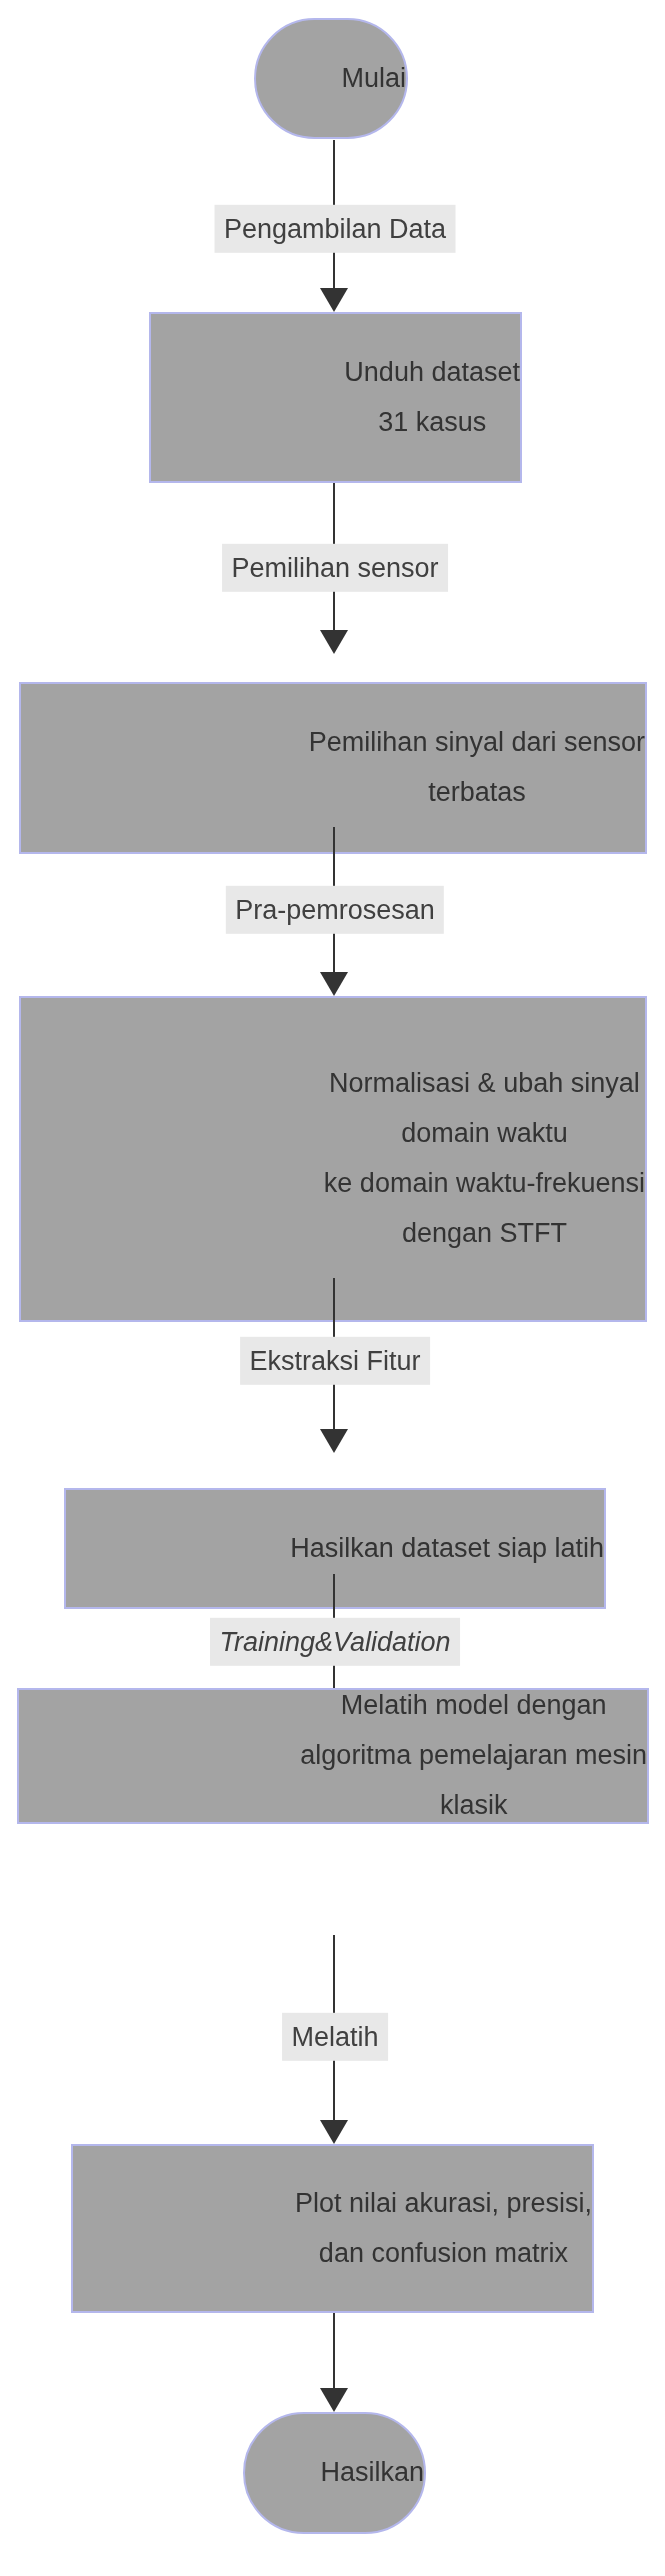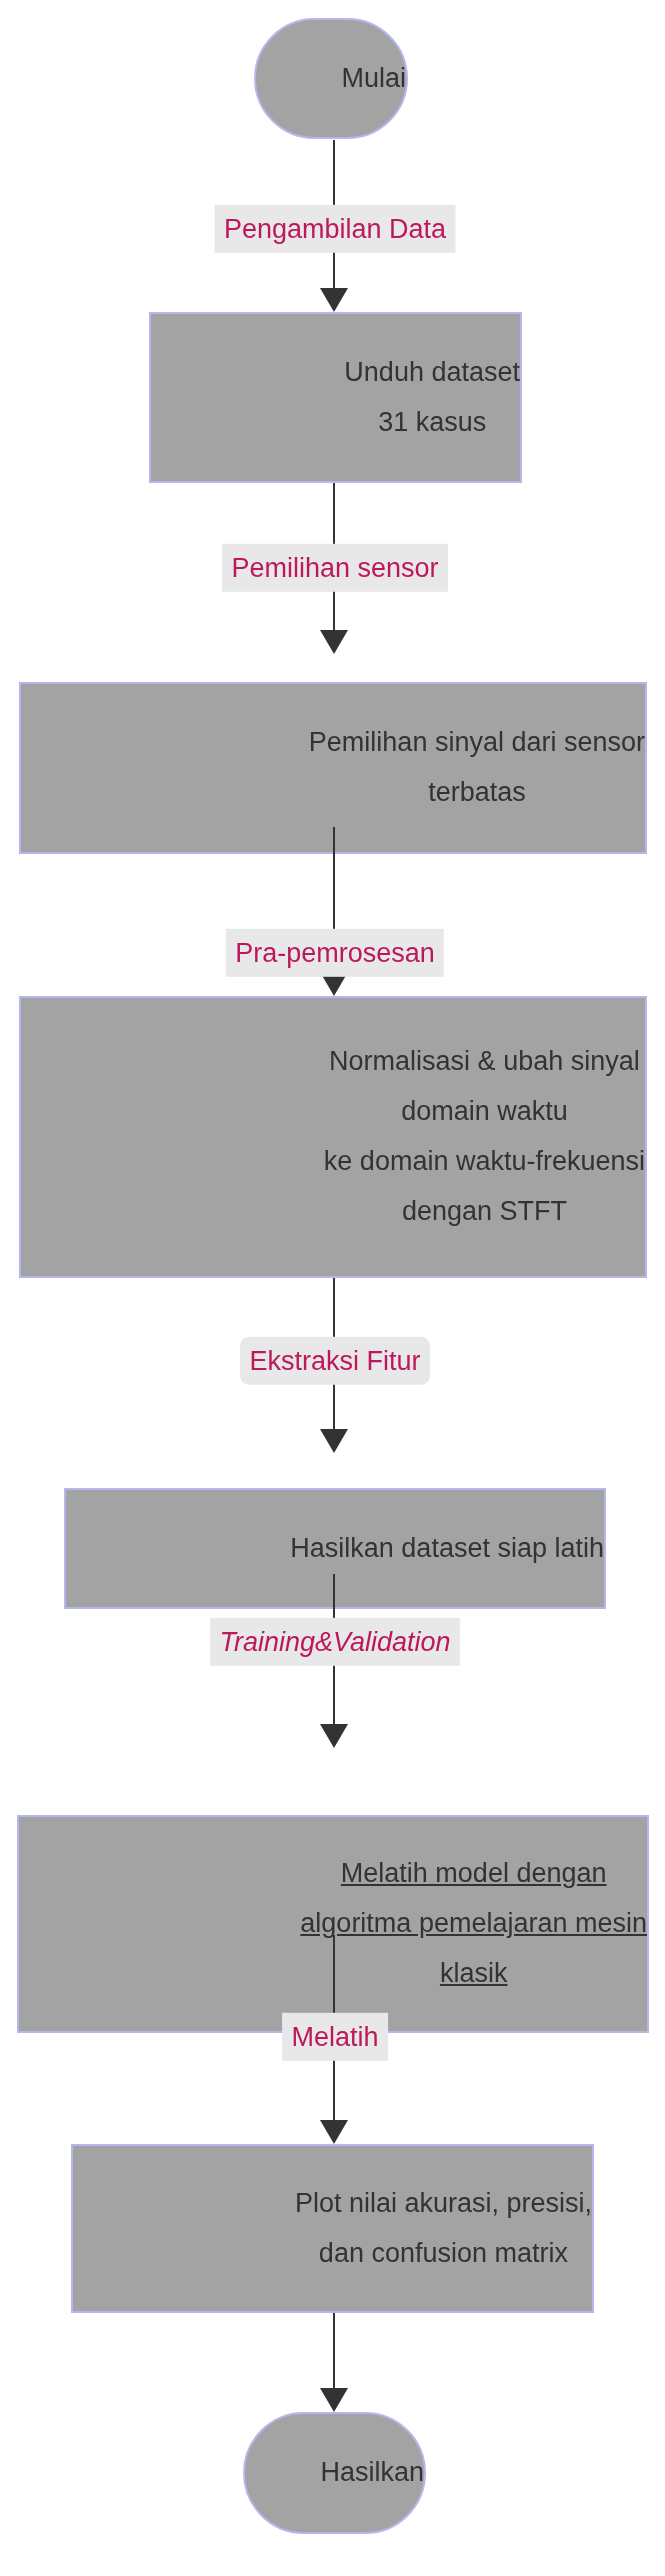--- a/index.html
+++ b/index.html
@@ -46,21 +46,21 @@
     height: 0;
     border-left: 14.8px solid transparent;
     border-right: 14.8px solid transparent;
     border-top: 24px solid #333333;
   }
   .edge-label {
     position: absolute;
     left: 335px;
     transform: translate(-50%, -50%);
     background: #e8e8e8;
-    color: #be185d;
+    color: #404040;
     font-size: 27px;
     line-height: 1.2;
     padding: 8px 9.4px;
     white-space: nowrap;
   }
 </style>
 </head>
 <body>
 
 <div class="canvas">
@@ -82,42 +82,42 @@
   <div class="arrowhead" style="top:630px;"></div>
   <div class="edge-label" style="top:568px;">Pemilihan sensor</div>
 
   <div class="node" style="left:19px; top:654px; width:628px; height:172px;margin-top:28px;">
     <span>Pemilihan sinyal dari sensor
 terbatas</span>
   </div>
 
   <div class="edge-line" style="top:827px; height:148px;"></div>
   <div class="arrowhead" style="top:972px;"></div>
-  <div class="edge-label" style="top:953px;">Pra-pemrosesan</div>
+  <div class="edge-label" style="top:910px;">Pra-pemrosesan</div>
 
-  <div class="node" style="left:19px; top:996px; width:628px; height:282px;">
+  <div class="node" style="left:19px; top:996px; width:628px; height:326px;">
     <span>Normalisasi &amp; ubah sinyal
 domain waktu
 ke domain waktu-frekuensi
 dengan STFT</span>
   </div>
 
   <div class="edge-line" style="top:1278px; height:152px;"></div>
   <div class="arrowhead" style="top:1429px;"></div>
-  <div class="edge-label" style="top:1361px;border-radius:9px;">Ekstraksi Fitur</div>
+  <div class="edge-label" style="top:1361px;">Ekstraksi Fitur</div>
 
   <div class="node" style="left:64px; top:1488px; width:542px; height:121px;">
     <span>Hasilkan dataset siap latih</span>
   </div>
 
   <div class="edge-line" style="top:1574px; height:152px;"></div>
   <div class="arrowhead" style="top:1724px;"></div>
   <div class="edge-label" style="top:1642px;font-style:italic;">Training&amp;Validation</div>
 
-  <div class="node" style="left:17px; top:1815px; width:632px; height:218px;text-decoration:underline;">
+  <div class="node" style="left:17px; top:1688px; width:632px; height:136px;">
     <span>Melatih model dengan
 algoritma pemelajaran mesin
 klasik</span>
   </div>
 
   <div class="edge-line" style="top:1935px; height:187px;"></div>
   <div class="arrowhead" style="top:2120px;"></div>
   <div class="edge-label" style="top:2037px;">Melatih</div>
 
   <div class="node" style="left:71px; top:2144px; width:523px; height:169px;">

